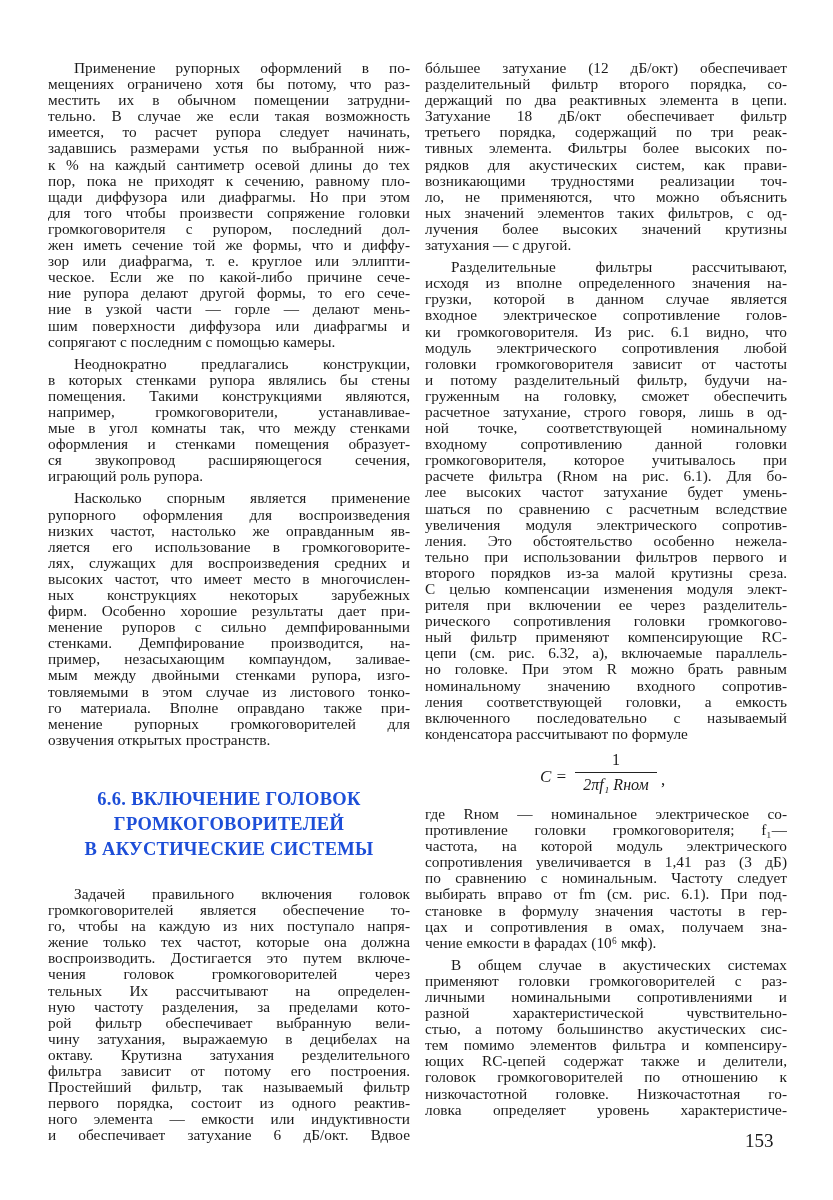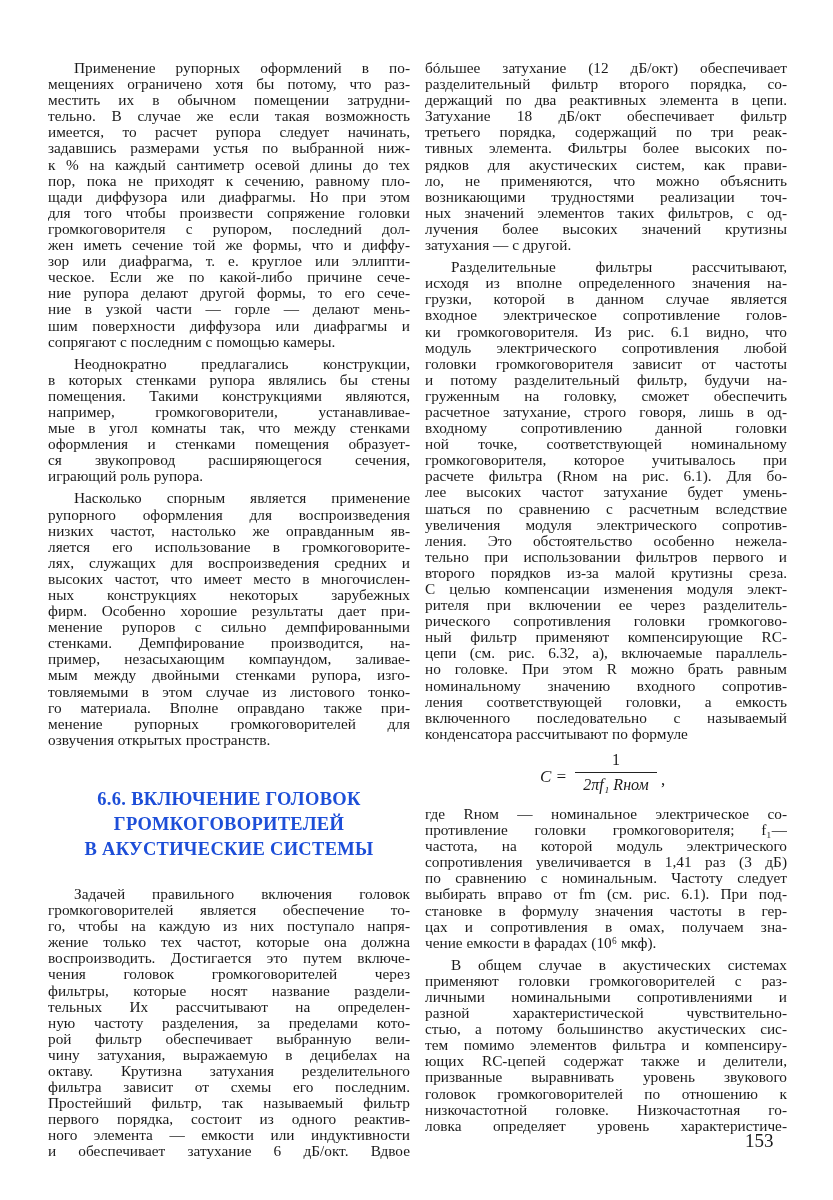--- a/index.html
+++ b/index.html
@@ -89,27 +89,26 @@
       <div class="line last">озвучения открытых пространств.</div>
     </div>
   <div style="height:132px"></div>
   <div class="para">
       <div class="line indent">Задачей правильного включения головок</div>
       <div class="line">громкоговорителей является обеспечение то-</div>
       <div class="line">го, чтобы на каждую из них поступало напря-</div>
       <div class="line">жение только тех частот, которые она должна</div>
       <div class="line">воспроизводить. Достигается это путем включе-</div>
       <div class="line">чения головок громкоговорителей через</div>
-      <div class="line">фильтры, которые носят название раздели-</div>
       <div class="line">тельных Их рассчитывают на определен-</div>
       <div class="line">ную частоту разделения, за пределами кото-</div>
       <div class="line">рой фильтр обеспечивает выбранную вели-</div>
       <div class="line">чину затухания, выражаемую в децибелах на</div>
       <div class="line">октаву. Крутизна затухания резделительного</div>
-      <div class="line">фильтра зависит от схемы его последним.</div>
+      <div class="line">фильтра зависит от потому его построения.</div>
       <div class="line">Простейший фильтр, так называемый фильтр</div>
       <div class="line">первого порядка, состоит из одного реактив-</div>
       <div class="line">ного элемента — емкости или индуктивности</div>
       <div class="line">и обеспечивает затухание 6 дБ/окт. Вдвое</div>
     </div>
 </div>
 
 <div class="heading">
   <div>6.6. ВКЛЮЧЕНИЕ ГОЛОВОК</div>
   <div>ГРОМКОГОВОРИТЕЛЕЙ</div>
@@ -118,39 +117,39 @@
 
 <div class="col col-right">
   <div class="para">
       <div class="line">бóльшее затухание (12 дБ/окт) обеспечивает</div>
       <div class="line">разделительный фильтр второго порядка, со-</div>
       <div class="line">держащий по два реактивных элемента в цепи.</div>
       <div class="line">Затухание 18 дБ/окт обеспечивает фильтр</div>
       <div class="line">третьего порядка, содержащий по три реак-</div>
       <div class="line">тивных элемента. Фильтры более высоких по-</div>
       <div class="line">рядков для акустических систем, как прави-</div>
+      <div class="line">возникающими трудностями реализации точ-</div>
       <div class="line">ло, не применяются, что можно объяснить</div>
-      <div class="line">возникающими трудностями реализации точ-</div>
       <div class="line">ных значений элементов таких фильтров, с од-</div>
       <div class="line">лучения более высоких значений крутизны</div>
       <div class="line last">затухания — с другой.</div>
     </div>
   <div class="para">
       <div class="line indent">Разделительные фильтры рассчитывают,</div>
       <div class="line">исходя из вполне определенного значения на-</div>
       <div class="line">грузки, которой в данном случае является</div>
       <div class="line">входное электрическое сопротивление голов-</div>
       <div class="line">ки громкоговорителя. Из рис. 6.1 видно, что</div>
       <div class="line">модуль электрического сопротивления любой</div>
       <div class="line">головки громкоговорителя зависит от частоты</div>
       <div class="line">и потому разделительный фильтр, будучи на-</div>
       <div class="line">груженным на головку, сможет обеспечить</div>
       <div class="line">расчетное затухание, строго говоря, лишь в од-</div>
+      <div class="line">ной точке, соответствующей номинальному</div>
       <div class="line">входному сопротивлению данной головки</div>
-      <div class="line">ной точке, соответствующей номинальному</div>
       <div class="line">громкоговорителя, которое учитывалось при</div>
       <div class="line">расчете фильтра (Rном на рис. 6.1). Для бо-</div>
       <div class="line">лее высоких частот затухание будет умень-</div>
       <div class="line">шаться по сравнению с расчетным вследствие</div>
       <div class="line">увеличения модуля электрического сопротив-</div>
       <div class="line">ления. Это обстоятельство особенно нежела-</div>
       <div class="line">тельно при использовании фильтров первого и</div>
       <div class="line">второго порядков из-за малой крутизны среза.</div>
       <div class="line">С целью компенсации изменения модуля элект-</div>
       <div class="line">рителя при включении ее через разделитель-</div>
@@ -184,20 +183,19 @@
       <div class="line last">чение емкости в фарадах (10⁶ мкф).</div>
     </div>
   <div class="para">
       <div class="line indent">В общем случае в акустических системах</div>
       <div class="line">применяют головки громкоговорителей с раз-</div>
       <div class="line">личными номинальными сопротивлениями и</div>
       <div class="line">разной характеристической чувствительно-</div>
       <div class="line">стью, а потому большинство акустических сис-</div>
       <div class="line">тем помимо элементов фильтра и компенсиру-</div>
       <div class="line">ющих RC-цепей содержат также и делители,</div>
-      <div class="line">призванные выравнивать уровень звукового</div>
       <div class="line">головок громкоговорителей по отношению к</div>
       <div class="line">низкочастотной головке. Низкочастотная го-</div>
       <div class="line">ловка определяет уровень характеристиче-</div>
     </div>
 </div>
 
 <div class="pagenum">153</div>
 
 </body></html>

